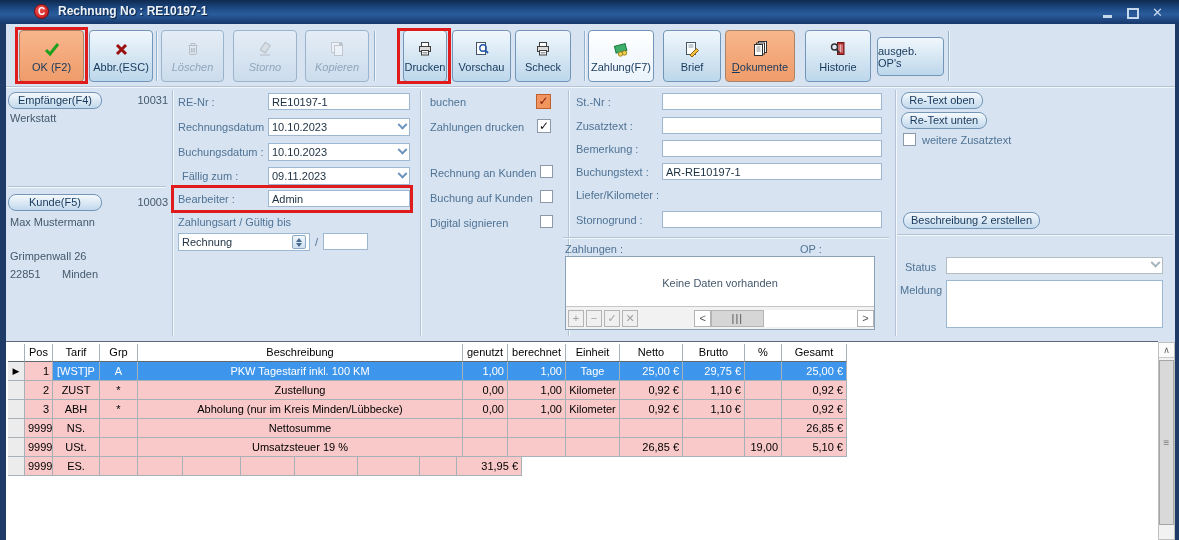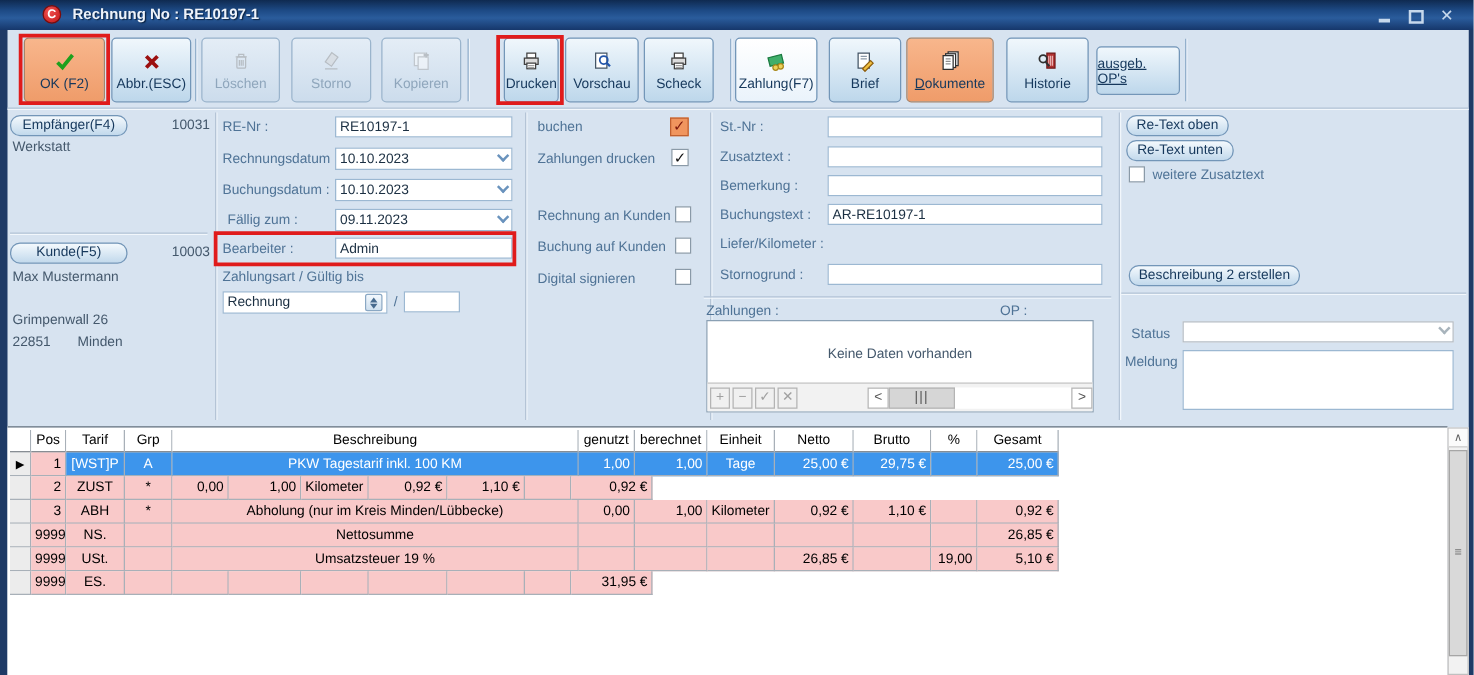--- a/index.html
+++ b/index.html
@@ -22,21 +22,21 @@
   .wb { width:15px; height:13px; display:flex; align-items:flex-end; justify-content:center; cursor:default; }
   .wb-min i { display:block; width:9px; height:3px; background:#c6d8ec; margin-bottom:1px; }
   .wb-max i { display:block; width:12px; height:11px; border:2px solid #c6d8ec; }
   .wb-close { color:#c6d8ec; font-size:13px; font-weight:bold; line-height:13px; }
   .brd { position:absolute; background:#1e3a66; }
   
   .tb-btn { position:absolute; top:30px; height:52px; border:1px solid #7396b8; border-radius:4px;
     background:linear-gradient(180deg,#f0f7fc,#bdd7eb); display:flex; flex-direction:column;
     align-items:center; justify-content:center; gap:2px; cursor:pointer; font-size:11px; color:#16385c; }
   .tb-btn .ticon { height:19px; display:flex; align-items:center; }
-  .tb-btn.dis { background:linear-gradient(180deg,#e4edf6,#ccdcec); border-color:#9ab4cc; color:#8fa6bc; }
+  .tb-btn.dis { background:linear-gradient(180deg,#e4edf6,#ccdcec); border-color:#9ab4cc; color:#8fa6bc;font-style:italic; }
   .tb-btn.dis .ticon { filter:grayscale(1) opacity(.45); }
   .tb-btn.hl { background:linear-gradient(180deg,#f8b68c,#ef9c6a); border-color:#a88468; }
   .tb-btn.active { background:linear-gradient(180deg,#ffffff,#eaf3fb); }
   .tb-btn.small { top:37px; height:39px; }
   .tb-sep { position:absolute; top:31px; width:1px; height:50px; background:#93b0cc; box-shadow:1px 0 0 #eef4fa; }
   .ann { position:absolute; border:3px solid #e01b1b; pointer-events:none; z-index:40; }
   
   .vdiv { position:absolute; width:1px; background:#b4c4d6; box-shadow:1px 0 0 #f2f7fc; }
   .hdiv { position:absolute; height:1px; background:#b4c4d6; box-shadow:0 1px 0 #f2f7fc; }
   
@@ -228,21 +228,21 @@
         <span class="ticon">
           <svg width="18" height="18">
             <rect x="8.5" y="2.5" width="6.5" height="12" fill="#b03030" stroke="#701818"></rect>
             <path d="M10 4.5 v8 M11.5 4.5 v8 M13 4.5 v8" stroke="#e8b0b0"></path>
             <circle cx="5.5" cy="7" r="3" fill="none" stroke="#303030" stroke-width="1.4"></circle>
             <path d="M7.5 9.5 L10.5 13" stroke="#303030" stroke-width="1.6"></path>
           </svg>
         </span>
         <span>Historie</span>
       </div>
-      <div class="tb-btn small" style="left: 877px; width: 67px; text-decoration: underline;">
+      <div class="tb-btn small" style="left: 877px; width: 67px;">
         <span>ausgeb. OP's</span>
       </div>
       <div class="tb-sep" style="left: 948px;"></div>
     </div>
   <div class="hdiv" style="left:6px;top:86px;width:1169px"></div>
 
   <div class="pill" style="left:8px;top:92px;width:94px">Empfänger(F4)</div>
   <div class="val" style="left:128px;top:94px;width:40px;text-align:right">10031</div>
   <div class="val" style="left:10px;top:112px">Werkstatt</div>
   <div class="hdiv" style="left:8px;top:186px;width:158px"></div>
@@ -373,20 +373,21 @@
           <div class="td blue al-r" style="width:63px">25,00 €</div>
           <div class="td blue al-r" style="width:62px">29,75 €</div>
           <div class="td blue al-r" style="width:37px"></div>
           <div class="td blue al-r" style="width:65px">25,00 €</div>
         </div>
         <div class="tr">
           <div class="td selcol" style="width:17px"></div>
           <div class="td pink al-r" style="width:28px">2</div>
           <div class="td pink al-l" style="width:47px">ZUST</div>
           <div class="td pink al-l" style="width:38px">*</div>
+          <div class="td pink al-l" style="width:325px">Zustellung</div>
           <div class="td pink al-r" style="width:45px">0,00</div>
           <div class="td pink al-r" style="width:58px">1,00</div>
           <div class="td pink al-l" style="width:54px">Kilometer</div>
           <div class="td pink al-r" style="width:63px">0,92 €</div>
           <div class="td pink al-r" style="width:62px">1,10 €</div>
           <div class="td pink al-r" style="width:37px"></div>
           <div class="td pink al-r" style="width:65px">0,92 €</div>
         </div>
         <div class="tr">
           <div class="td selcol" style="width:17px"></div>

